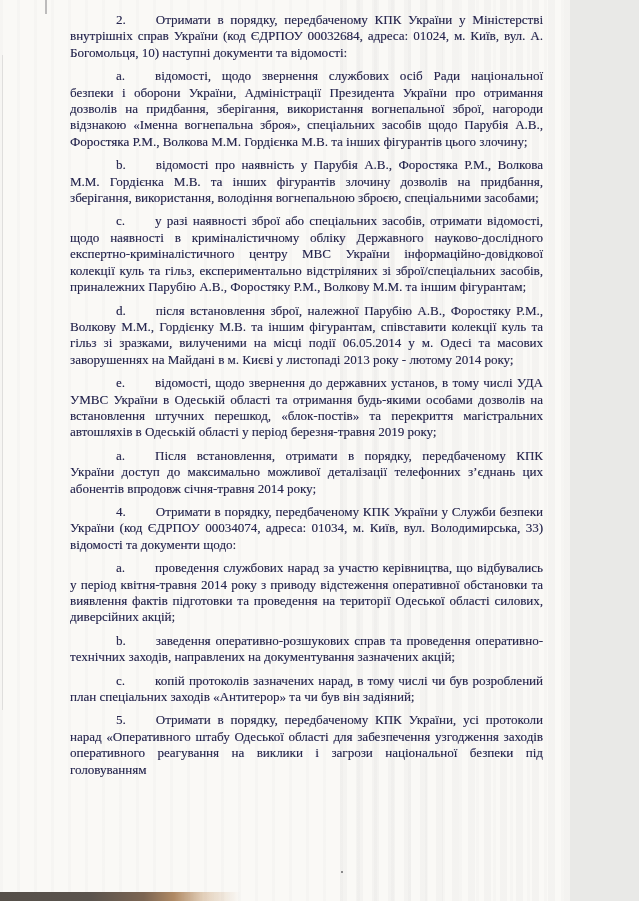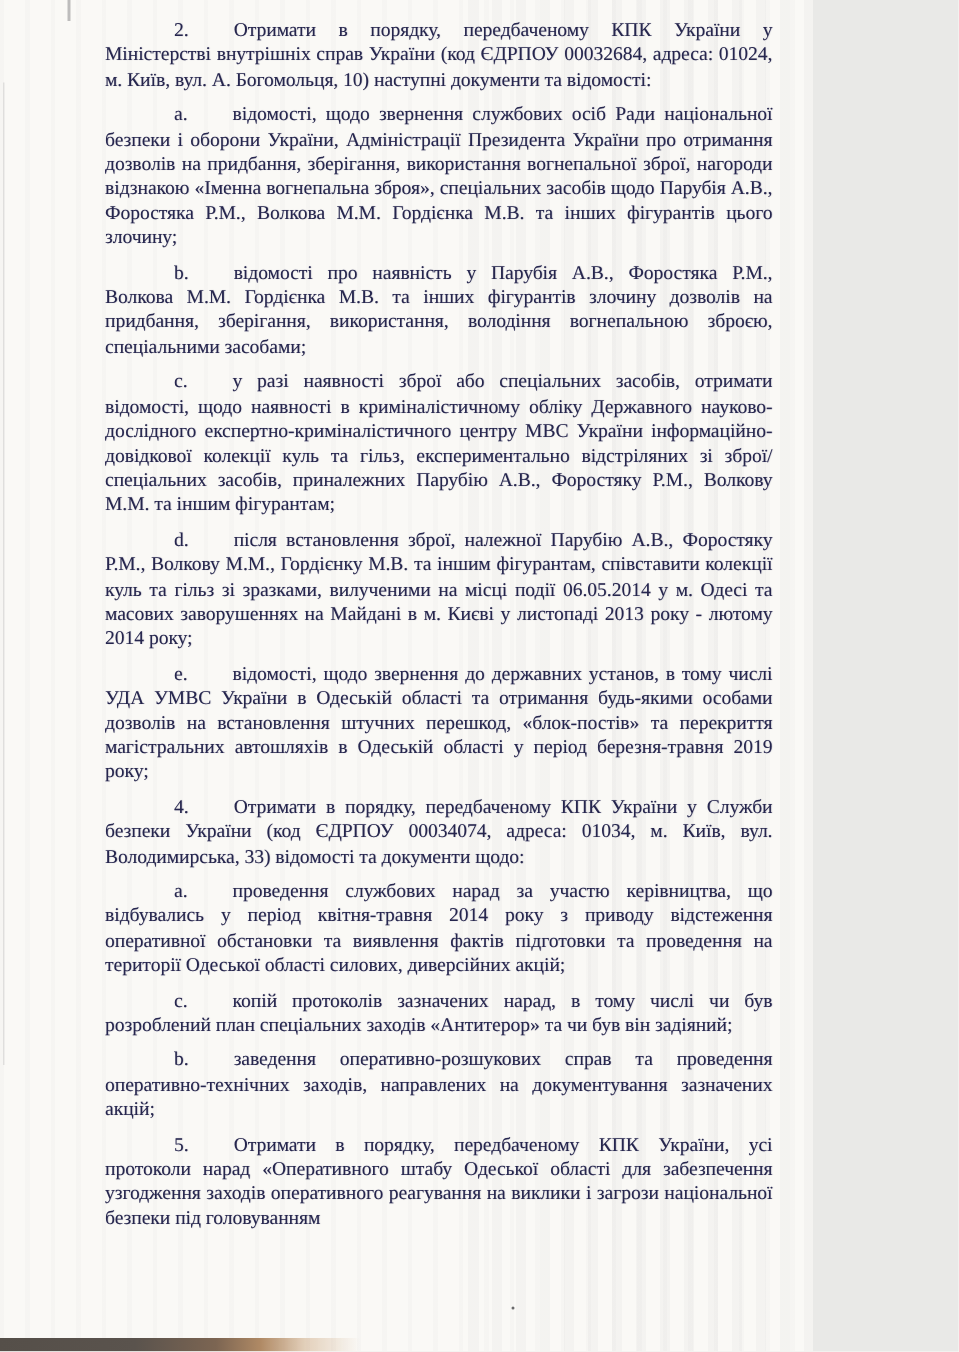--- a/index.html
+++ b/index.html
@@ -6,20 +6,21 @@
   body {
     width: 639px; height: 901px;
     background: #e9e9e7;
     font-family: "Liberation Serif", serif;
   }
   .page {
     position: relative;
     width: 542px; height: 901px;
     background: #faf9f6;
     overflow: hidden;
+    padding-left: 28px;
   }
   
   .doc {
     position: absolute;
     top: 12px; left: 70px; right: 27px;
     color: #26264e;
     font-size: 13px;
     line-height: 16.4px;
     text-align: justify;
     text-justify: inter-word;
@@ -81,22 +82,23 @@
   <div class="left-line"></div>
   <div class="top-mark"></div>
 
   <div class="doc">
       <p class="para"><span>2.</span><span class="ptab"></span><span>Отримати в порядку, передбаченому КПК України у Міністерстві внутрішніх справ України (код ЄДРПОУ 00032684, адреса: 01024, м. Київ, вул. А. Богомольця, 10) наступні документи та відомості:</span></p>
       <p class="para"><span>a.</span><span class="ptab"></span><span>відомості, щодо звернення службових осіб Ради національної безпеки і оборони України, Адміністрації Президента України про отримання дозволів на придбання, зберігання, використання вогнепальної зброї, нагороди відзнакою «Іменна вогнепальна зброя», спеціальних засобів щодо Парубія А.В., Форостяка Р.М., Волкова М.М. Гордієнка М.В. та інших фігурантів цього злочину;</span></p>
       <p class="para"><span>b.</span><span class="ptab"></span><span>відомості про наявність у Парубія А.В., Форостяка Р.М., Волкова М.М. Гордієнка М.В. та інших фігурантів злочину дозволів на придбання, зберігання, використання, володіння вогнепальною зброєю, спеціальними засобами;</span></p>
       <p class="para"><span>c.</span><span class="ptab"></span><span>у разі наявності зброї або спеціальних засобів, отримати відомості, щодо наявності в криміналістичному обліку Державного науково-дослідного експертно-криміналістичного центру МВС України інформаційно-довідкової колекції куль та гільз, експериментально відстріляних зі зброї/спеціальних засобів, приналежних Парубію А.В., Форостяку Р.М., Волкову М.М. та іншим фігурантам;</span></p>
       <p class="para"><span>d.</span><span class="ptab"></span><span>після встановлення зброї, належної Парубію А.В., Форостяку Р.М., Волкову М.М., Гордієнку М.В. та іншим фігурантам, співставити колекції куль та гільз зі зразками, вилученими на місці події 06.05.2014 у м. Одесі та масових заворушеннях на Майдані в м. Києві у листопаді 2013 року - лютому 2014 року;</span></p>
       <p class="para"><span>e.</span><span class="ptab"></span><span>відомості, щодо звернення до державних установ, в тому числі УДА УМВС України в Одеській області та отримання будь-якими особами дозволів на встановлення штучних перешкод, «блок-постів» та перекриття магістральних автошляхів в Одеській області у період березня-травня 2019 року;</span></p>
+      <p class="para"><span>a.</span><span class="ptab"></span><span>Після встановлення, отримати в порядку, передбаченому КПК України доступ до максимально можливої деталізації телефонних з’єднань цих абонентів впродовж січня-травня 2014 року;</span></p>
       <p class="para"><span>4.</span><span class="ptab"></span><span>Отримати в порядку, передбаченому КПК України у Служби безпеки України (код ЄДРПОУ 00034074, адреса: 01034, м. Київ, вул. Володимирська, 33) відомості та документи щодо:</span></p>
       <p class="para"><span>a.</span><span class="ptab"></span><span>проведення службових нарад за участю керівництва, що відбувались у період квітня-травня 2014 року з приводу відстеження оперативної обстановки та виявлення фактів підготовки та проведення на території Одеської області силових, диверсійних акцій;</span></p>
+      <p class="para"><span>b.</span><span class="ptab"></span><span>заведення оперативно-розшукових справ та проведення оперативно-технічних заходів, направлених на документування зазначених акцій;</span></p>
       <p class="para"><span>c.</span><span class="ptab"></span><span>копій протоколів зазначених нарад, в тому числі чи був розроблений план спеціальних заходів «Антитерор» та чи був він задіяний;</span></p>
-      <p class="para"><span>b.</span><span class="ptab"></span><span>заведення оперативно-розшукових справ та проведення оперативно-технічних заходів, направлених на документування зазначених акцій;</span></p>
       <p class="para"><span>5.</span><span class="ptab"></span><span>Отримати в порядку, передбаченому КПК України, усі протоколи нарад «Оперативного штабу Одеської області для забезпечення узгодження заходів оперативного реагування на виклики і загрози національної безпеки під головуванням</span></p>
     </div>
 
   <div class="speck speck-1"></div>
   <div class="bottom-shadow"></div>
 </div>
 
 </body></html>

